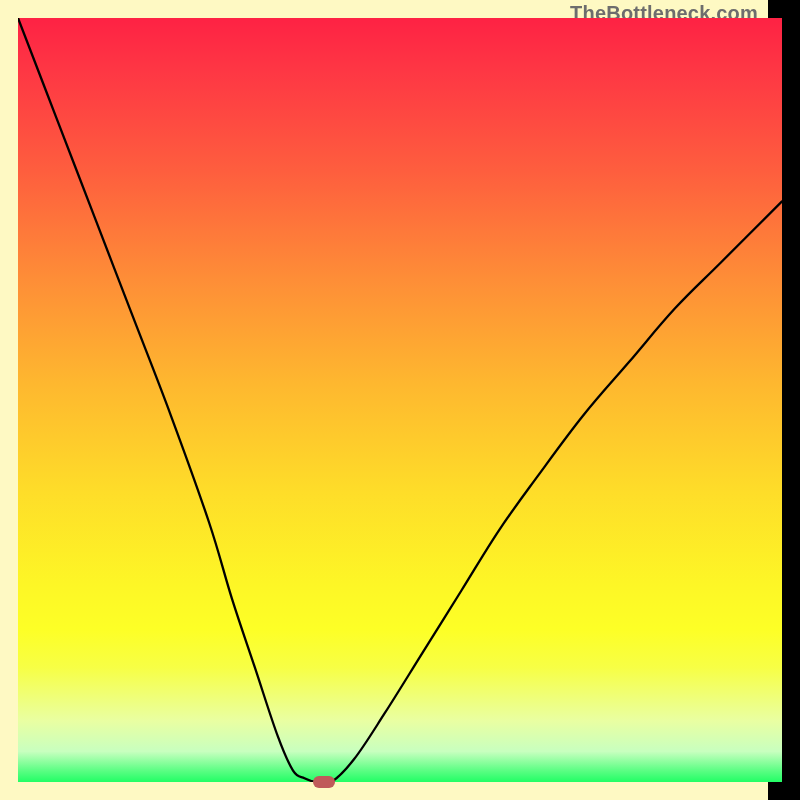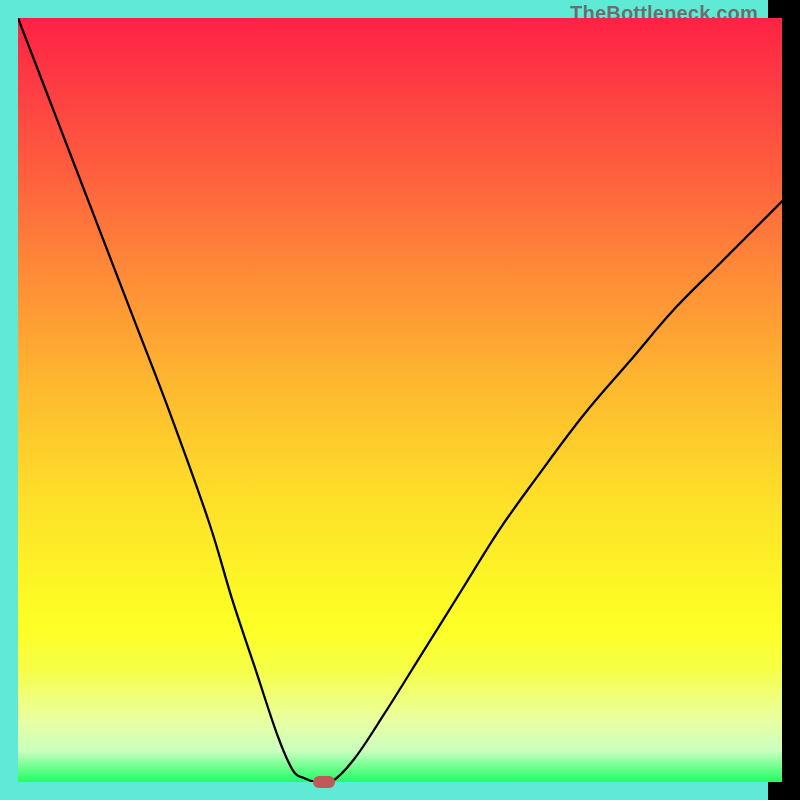--- a/index.html
+++ b/index.html
@@ -8,21 +8,21 @@
     width: 800px;
     height: 800px;
     overflow: hidden;
     background: #000;
     font-family: Arial, Helvetica, sans-serif;
   }
   .frame {
     position: absolute;
     left: 0; top: 0;
     width: 768px; height: 800px;
-    background: #5eead4;
+    background: #fef9c3;
   }
   .plot {
     position: absolute;
     left: 18px;
     top: 18px;
     width: 764px;
     height: 764px;
     background: linear-gradient(to bottom,
       #fe2244 0%,
       #fe3744 7%,

